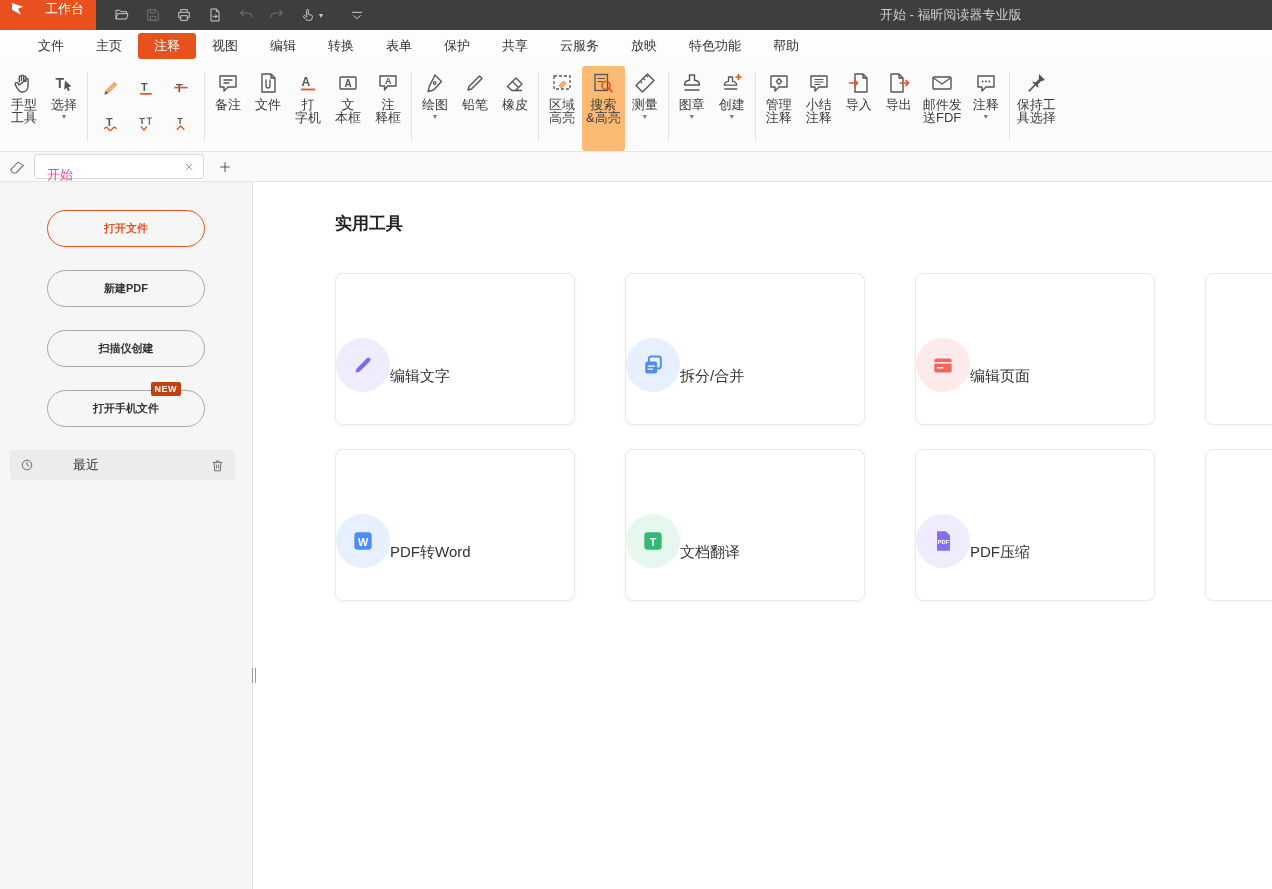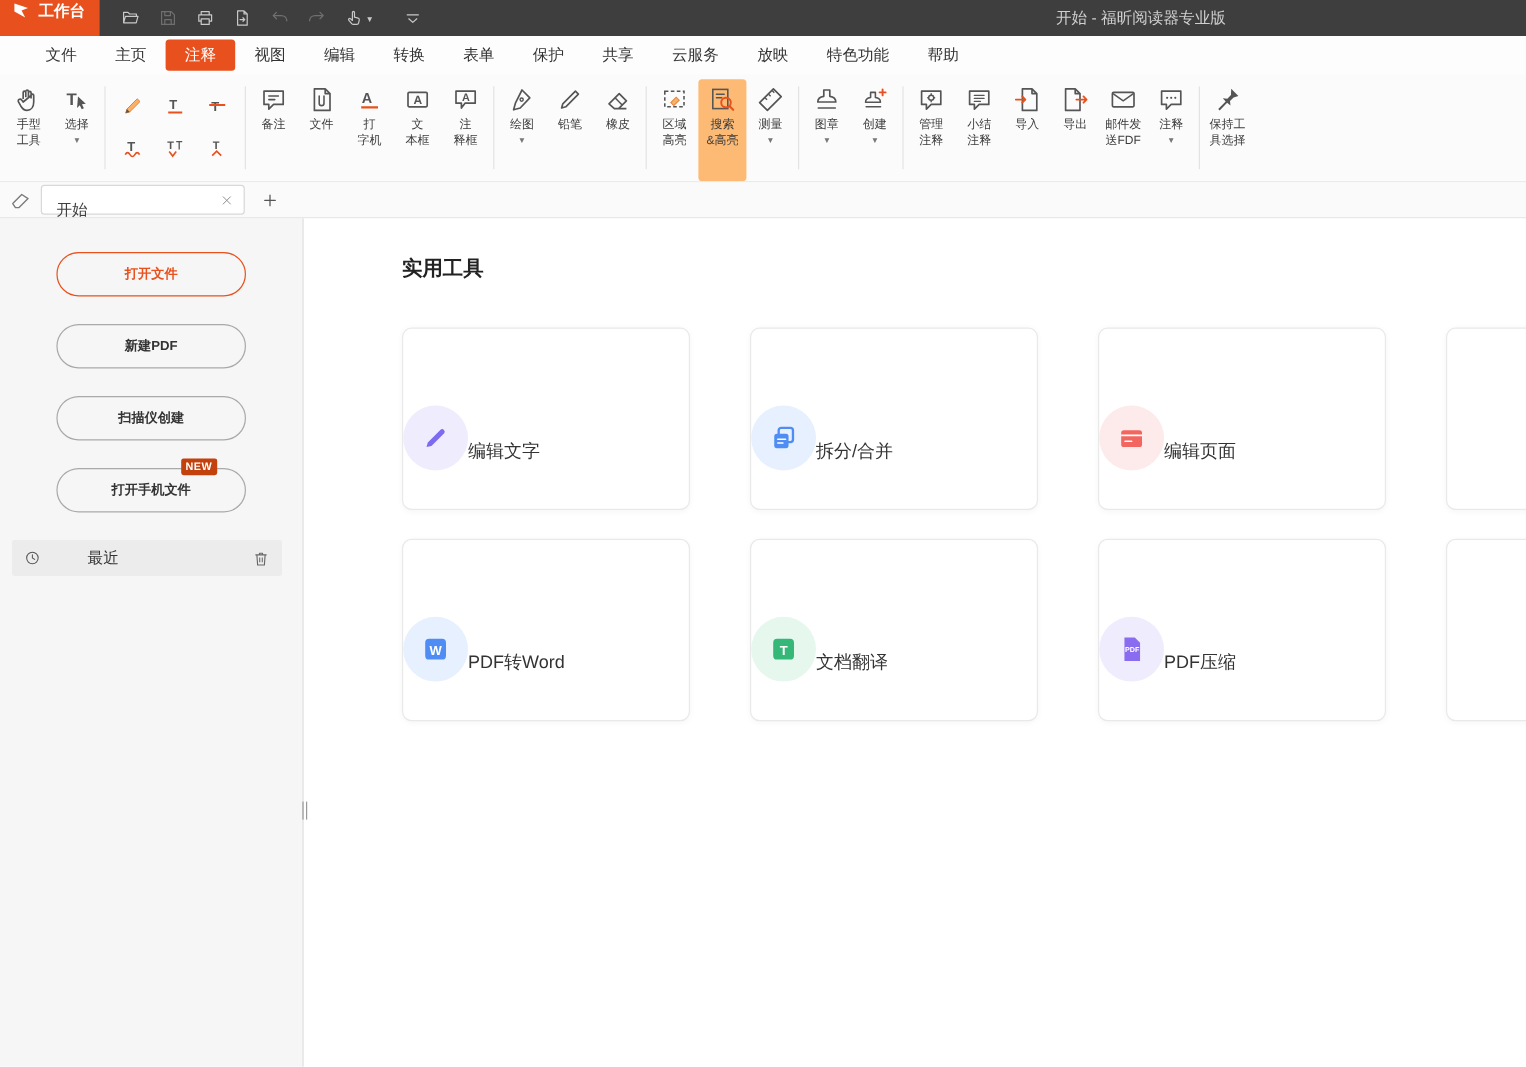--- a/index.html
+++ b/index.html
@@ -3,21 +3,21 @@
 <meta charset="utf-8">
 <style>
   * { margin:0; padding:0; box-sizing:border-box; }
   html,body { width:1272px; height:889px; overflow:hidden;
     font-family:"Liberation Sans","DejaVu Sans",sans-serif; background:#fff; }
   .app { position:relative; width:1272px; height:889px; }
 
   
   .titlebar { height:30px; background:#3e3e3e; display:flex; align-items:center; position:relative; }
   .workspace-btn { height:30px; background:#e8511d; color:#fff; display:flex; align-items:center;
-    gap:6px; padding:0 12px 12px 10px; font-size:13px; font-weight:bold; cursor:default; }
+    gap:19px; padding:0 12px 12px 10px; font-size:13px; font-weight:normal; cursor:default; }
   .qat { display:flex; align-items:center; margin-left:10px; }
   .qbtn { width:31px; height:30px; display:flex; align-items:center; justify-content:center; color:#c9c9c9; }
   .qbtn.disabled { color:#6f6f6f; }
   .qbtn svg { width:16px; height:16px; }
   .qcaret { font-size:8px; color:#c9c9c9; margin-left:-4px; }
   .qat-gap { width:18px; }
   .window-title { position:absolute; left:880px; top:0; line-height:30px; font-size:13px; color:#cfcfcf; }
 
   
   .menubar { height:32px; background:#fdfdfd; display:flex; align-items:center; padding-left:22px; }
@@ -25,35 +25,35 @@
   .mitem.active { background:#e8511d; color:#fff; }
 
   
   .ribbon { height:90px; background:#fbfbfb; border-bottom:1px solid #e6e6e6;
     display:flex; align-items:stretch; padding:4px 4px 0 4px; overflow:hidden; }
   .rsep { width:1px; background:#e3e3e3; margin:6px 3px 10px 3px; }
   .rbtn { display:flex; flex-direction:column; align-items:center; padding:5px 4px 2px;
     min-width:40px; border-radius:3px; color:#555; cursor:default; }
   .rbtn.active { background:#fdba74; }
   .rbtn .ic { width:24px; height:24px; flex:none; }
-  .rbtn .lb { font-size:10px; line-height:13px; color:#3c3c3c; text-align:center;
+  .rbtn .lb { font-size:13px; line-height:13px; color:#3c3c3c; text-align:center;
     white-space:pre-line; margin-top:3px; }
   .rbtn .dd { font-size:8px; color:#777; line-height:9px; margin-top:1px; }
   .rgrid { display:grid; grid-template-columns:repeat(3,32px); grid-template-rows:repeat(2,32px);
     gap:3px; margin:6px 4px; }
   .rgbtn { display:flex; align-items:center; justify-content:center; border-radius:3px; color:#555; }
   .rgbtn svg { width:20px; height:20px; }
 
   
   .tabbar { height:30px; background:#fafafa; border-bottom:1px solid #e4e4e4;
     display:flex; align-items:center; padding-left:8px; }
   .tabtool { width:18px; height:18px; color:#7a7a7a; margin-right:8px; }
   .tab { width:170px; height:25px; background:#fff; border:1px solid #d8d8d8; border-radius:3px;
     display:flex; align-items:center; padding:0 8px 0 12px; }
-  .tab .tlabel { font-size:13px; color:#404040;margin-top:16px; }
+  .tab .tlabel { font-size:13px; color:#ec4899;margin-top:16px; }
   .tab .tclose { margin-left:auto; width:12px; height:12px; color:#8a8a8a; }
   .newtab { margin-left:14px; width:14px; height:14px; color:#555; }
 
   
   .content { display:flex; height:707px; position:relative; }
   .sidebar { width:253px; flex:none; background:#f6f6f6; border-right:1px solid #e0e0e0;
     padding-top:28px; position:relative; }
   .sbtn-wrap { position:relative; width:158px; margin:0 auto 23px auto; }
   .sbtn { display:block; width:158px; height:37px; border-radius:19px; background:transparent;
     font-size:11px; font-weight:bold; color:#333; border:1px solid #a9a9a9;

